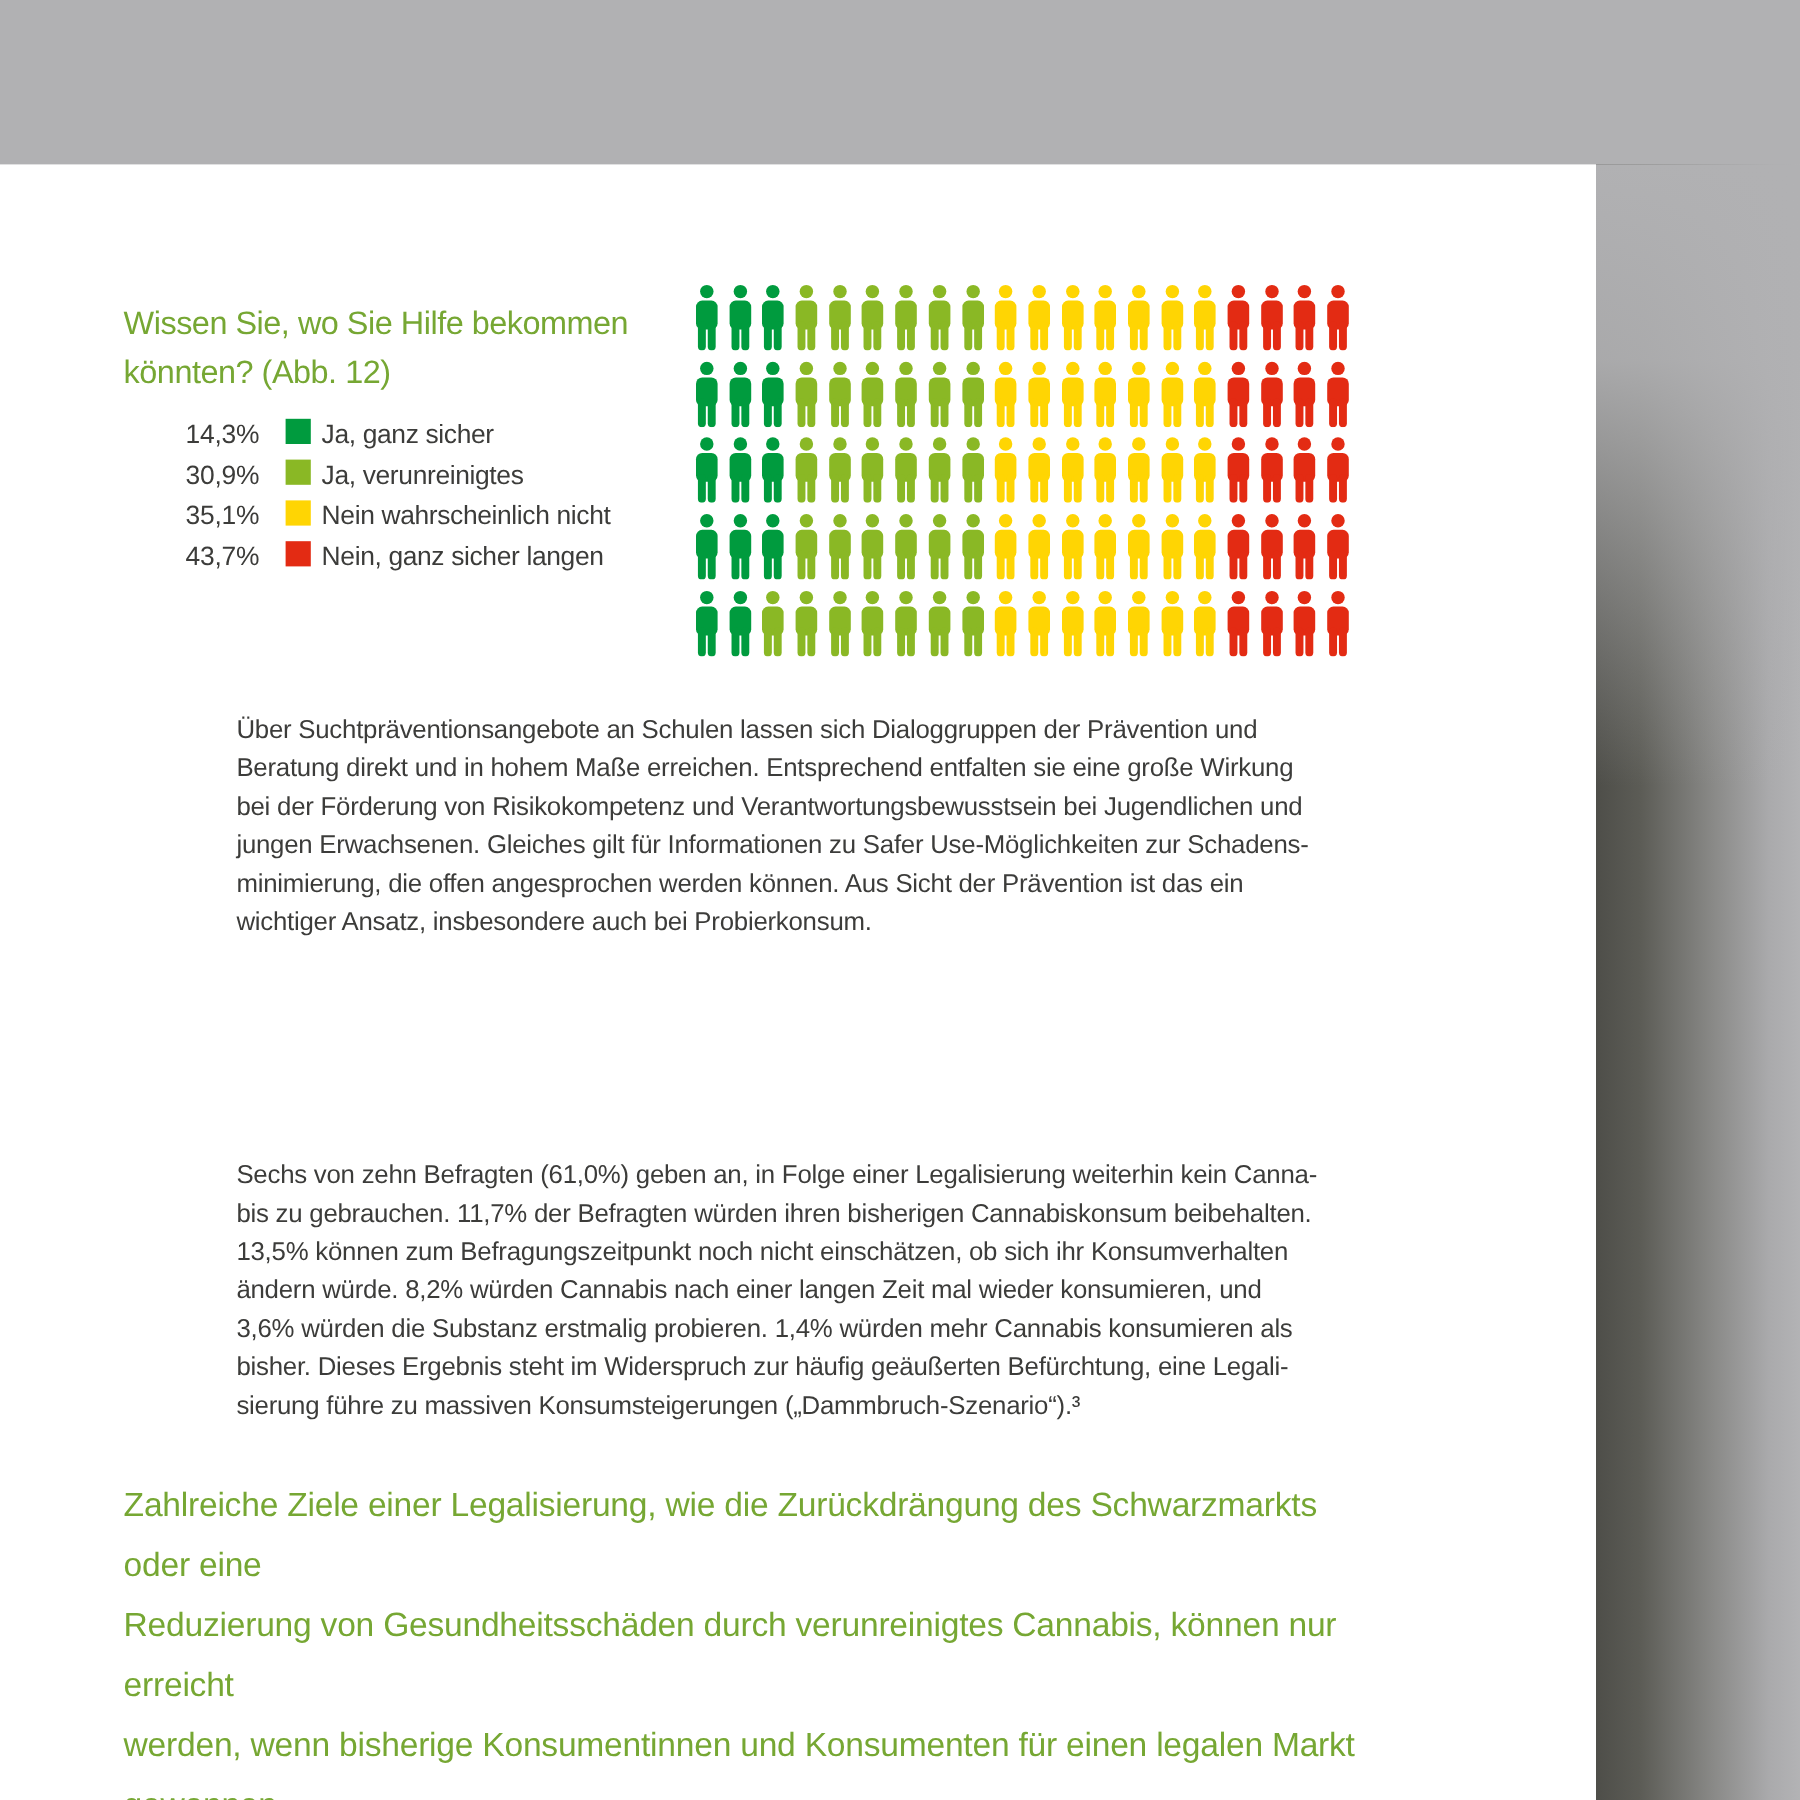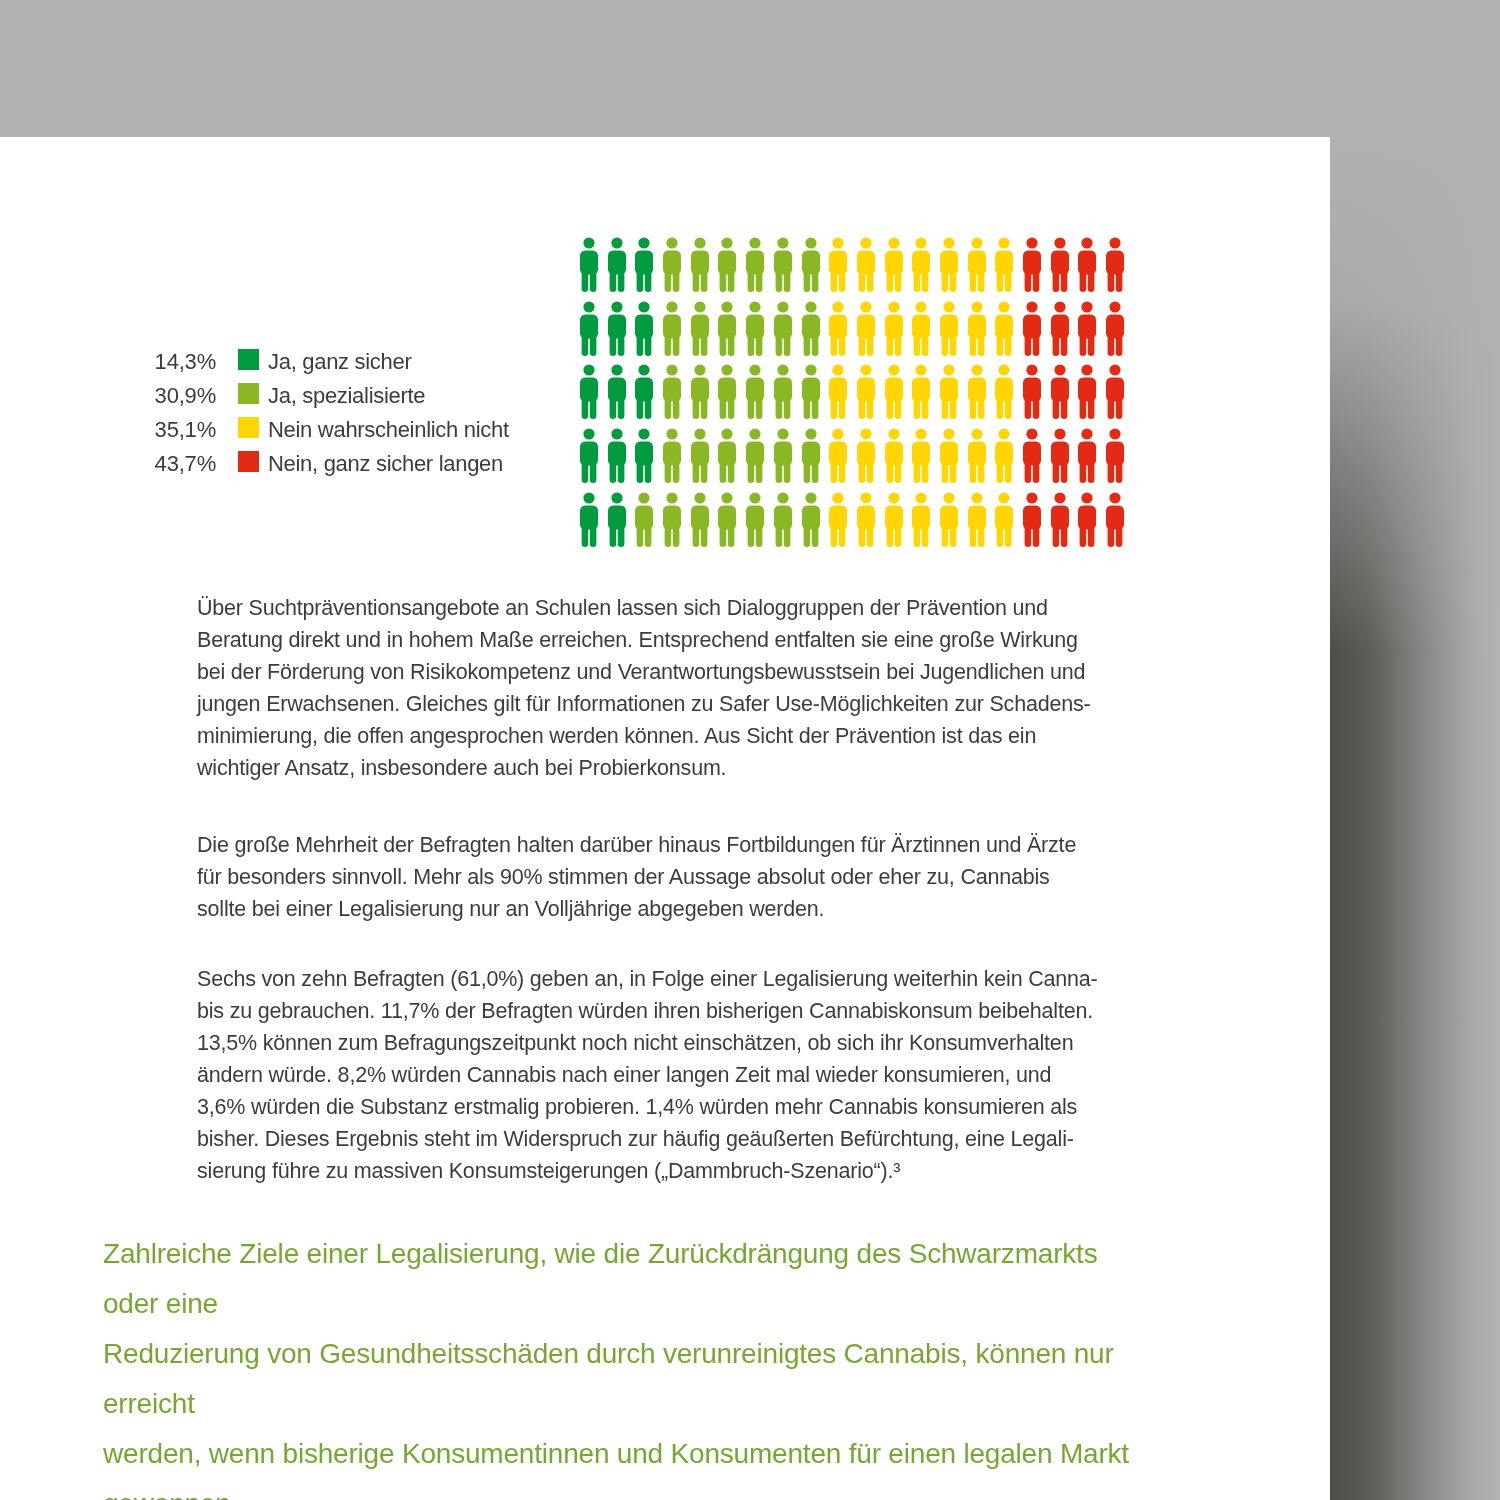--- a/index.html
+++ b/index.html
@@ -63,31 +63,33 @@
     position:absolute;left:103px;top:1092px;width:1030px;
     color:var(--accent_green);font-size:28px;line-height:50px;
     letter-spacing:-0.2px;white-space:pre-line;
   }
 </style>
 </head>
 <body>
 
 <div class="page">
 
+  <div class="fig-title">Wissen Sie, wo Sie Hilfe bekommen
+könnten? (Abb. 12)</div>
 
   <div class="legend">
       <div class="legend-row">
         <span class="legend-pct">14,3%</span>
         <span class="legend-swatch" style="background: rgb(0, 155, 62);"></span>
         <span class="legend-label">Ja, ganz sicher</span>
       </div>
       <div class="legend-row">
         <span class="legend-pct">30,9%</span>
         <span class="legend-swatch" style="background: rgb(138, 184, 37);"></span>
-        <span class="legend-label">Ja, spezialisierte</span>
+        <span class="legend-label">Ja, verunreinigtes</span>
       </div>
       <div class="legend-row">
         <span class="legend-pct">35,1%</span>
         <span class="legend-swatch" style="background: rgb(255, 213, 3);"></span>
         <span class="legend-label">Nein wahrscheinlich nicht</span>
       </div>
       <div class="legend-row">
         <span class="legend-pct">43,7%</span>
         <span class="legend-swatch" style="background: rgb(227, 43, 19);"></span>
         <span class="legend-label">Nein, ganz sicher langen</span>
@@ -707,23 +709,20 @@
       </div>
     </div>
 
   <p class="para p1">Über Suchtpräventionsangebote an Schulen lassen sich Dialoggruppen der Prävention und
 Beratung direkt und in hohem Maße erreichen. Entsprechend entfalten sie eine große Wirkung
 bei der Förderung von Risikokompetenz und Verantwortungsbewusstsein bei Jugendlichen und
 jungen Erwachsenen. Gleiches gilt für Informationen zu Safer Use-Möglichkeiten zur Schadens-
 minimierung, die offen angesprochen werden können. Aus Sicht der Prävention ist das ein
 wichtiger Ansatz, insbesondere auch bei Probierkonsum.</p>
 
-  <p class="para p2">Die große Mehrheit der Befragten halten darüber hinaus Fortbildungen für Ärztinnen und Ärzte
-für besonders sinnvoll. Mehr als 90% stimmen der Aussage absolut oder eher zu, Cannabis
-sollte bei einer Legalisierung nur an Volljährige abgegeben werden.</p>
 
   <p class="para p3">Sechs von zehn Befragten (61,0%) geben an, in Folge einer Legalisierung weiterhin kein Canna-
 bis zu gebrauchen. 11,7% der Befragten würden ihren bisherigen Cannabiskonsum beibehalten.
 13,5% können zum Befragungszeitpunkt noch nicht einschätzen, ob sich ihr Konsumverhalten
 ändern würde. 8,2% würden Cannabis nach einer langen Zeit mal wieder konsumieren, und
 3,6% würden die Substanz erstmalig probieren. 1,4% würden mehr Cannabis konsumieren als
 bisher. Dieses Ergebnis steht im Widerspruch zur häufig geäußerten Befürchtung, eine Legali-
 sierung führe zu massiven Konsumsteigerungen („Dammbruch-Szenario“).³</p>
 
   <p class="para-highlight">Zahlreiche Ziele einer Legalisierung, wie die Zurückdrängung des Schwarzmarkts oder eine

